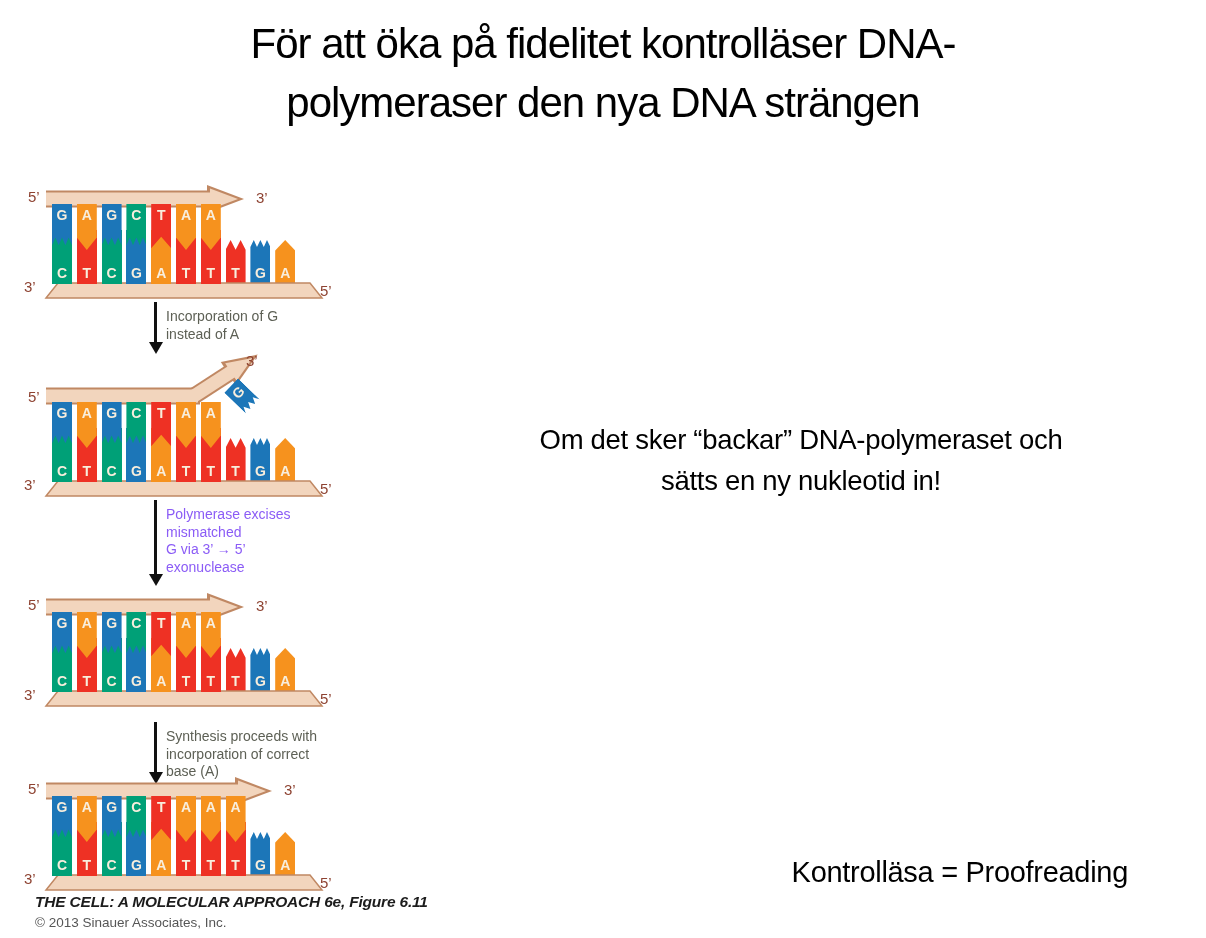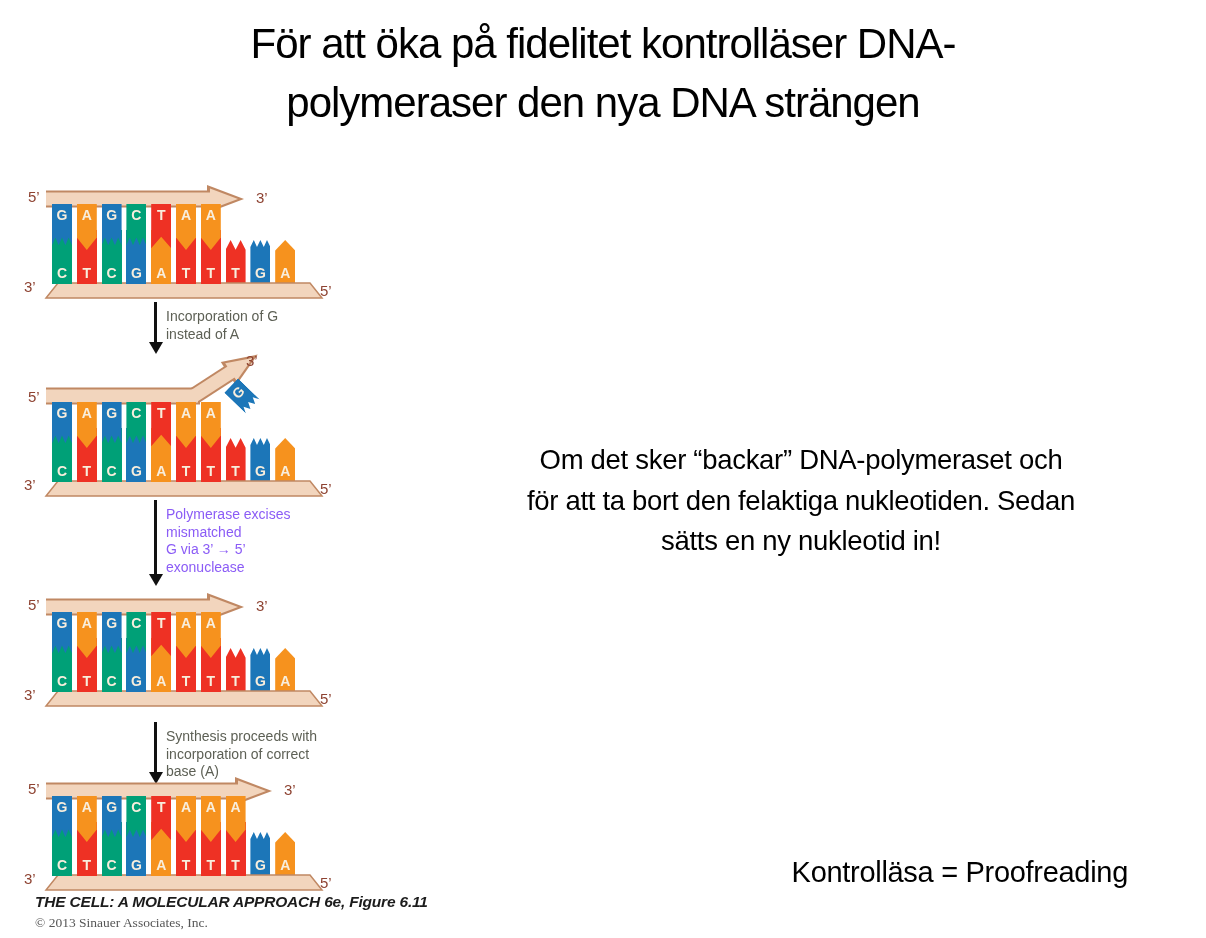--- a/index.html
+++ b/index.html
@@ -44,26 +44,26 @@
   .step.s1{top:500px;height:86px}
   .step.s2{top:722px;height:62px}
   .step .shaft{position:absolute;left:0;top:0;width:3px;background:#111;}
   .step .head{position:absolute;left:-5.5px;bottom:0;width:0;height:0;
       border-left:7px solid transparent;border-right:7px solid transparent;
       border-top:12px solid #111;}
   .steplabel{position:absolute;left:12px;top:6px;font-size:14px;line-height:17.5px;}
   
   .credit1{position:absolute;left:35px;top:893px;font-size:15.5px;font-weight:bold;
       font-style:italic;color:#1c1c1c;letter-spacing:-0.2px;}
-  .credit2{position:absolute;left:35px;top:915px;font-size:13.5px;color:#565656;font-family:Liberation Serif, serif;}
+  .credit2{position:absolute;left:35px;top:915px;font-size:13.5px;color:#565656;}
   
   .para{position:absolute;left:448px;width:706px;text-align:center;
       font-size:27.5px;line-height:40.5px;letter-spacing:-0.3px;}
   .para.a{top:313px}
-  .para.b{top:440px}
+  .para.b{top:420px}
   .footnote{position:absolute;right:78px;top:856px;font-size:29px;letter-spacing:-0.3px;}
 </style>
 </head>
 <body>
 
 <div class="slide">
 
   <h1 class="title">
     <div>För att öka på fidelitet kontrolläser DNA-</div>
     <div>polymeraser den nya DNA strängen</div>
@@ -393,18 +393,17 @@
         </svg>
       </div>
     <div class="credit1">THE CELL: A MOLECULAR APPROACH 6e, Figure 6.11</div>
     <div class="credit2">© 2013 Sinauer Associates, Inc.</div>
   </div>
 
   <div class="para a">
     </div>
   <div class="para b">
       <div>Om det sker “backar” DNA-polymeraset och</div>
-      <div>för att ta bort den felaktiga nukleotiden. Sedan</div>
       <div>sätts en ny nukleotid in!</div>
     </div>
   <div class="footnote">Kontrolläsa = Proofreading</div>
 
 </div>
 
 </body></html>

